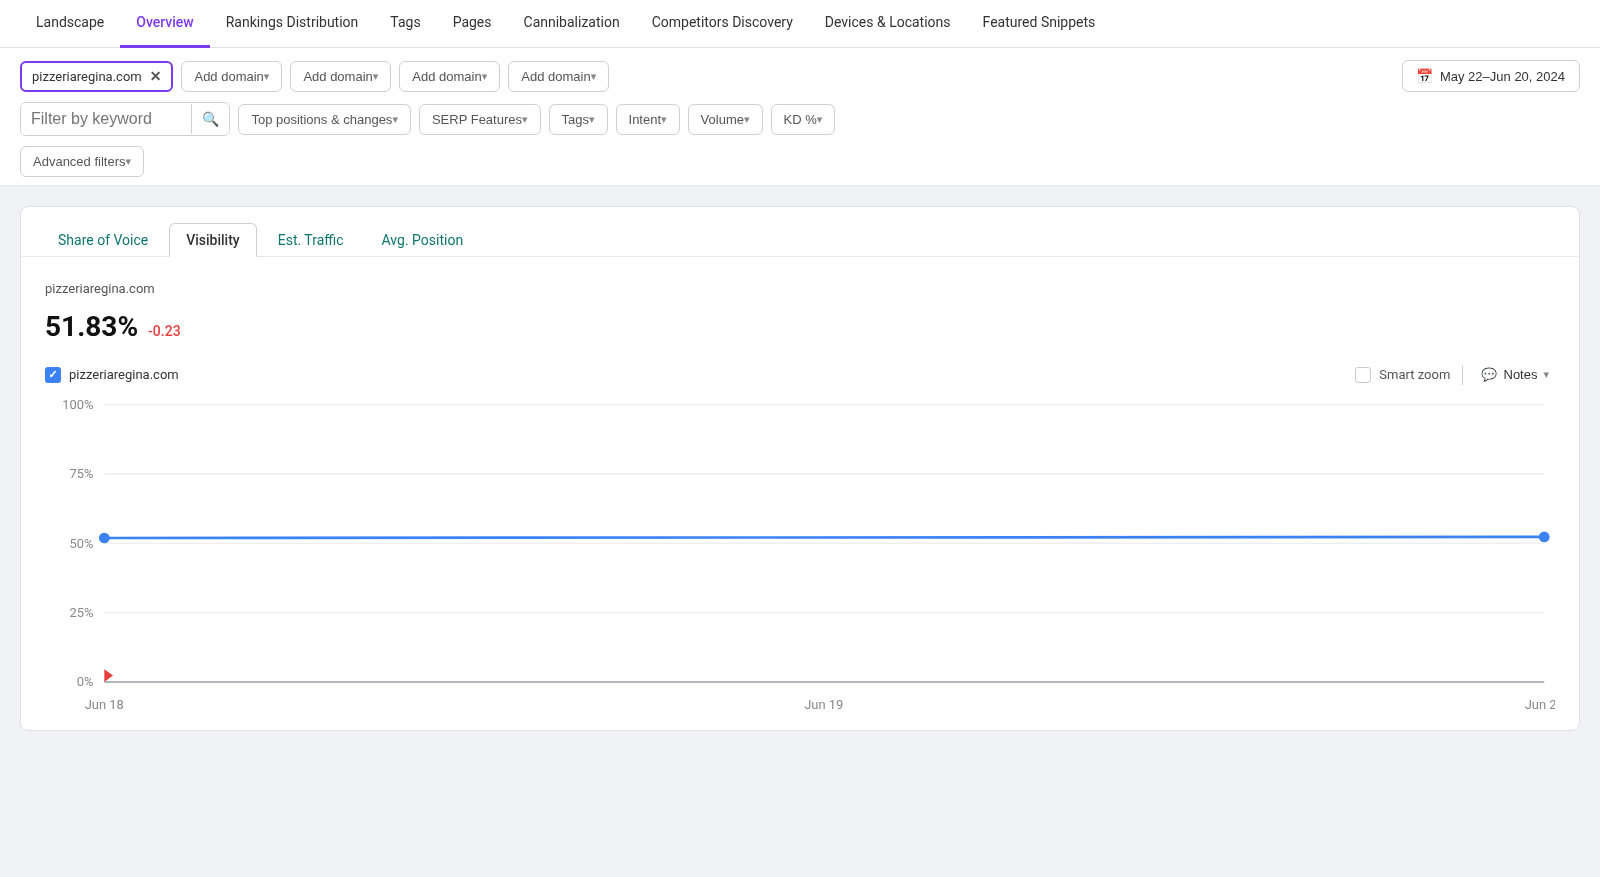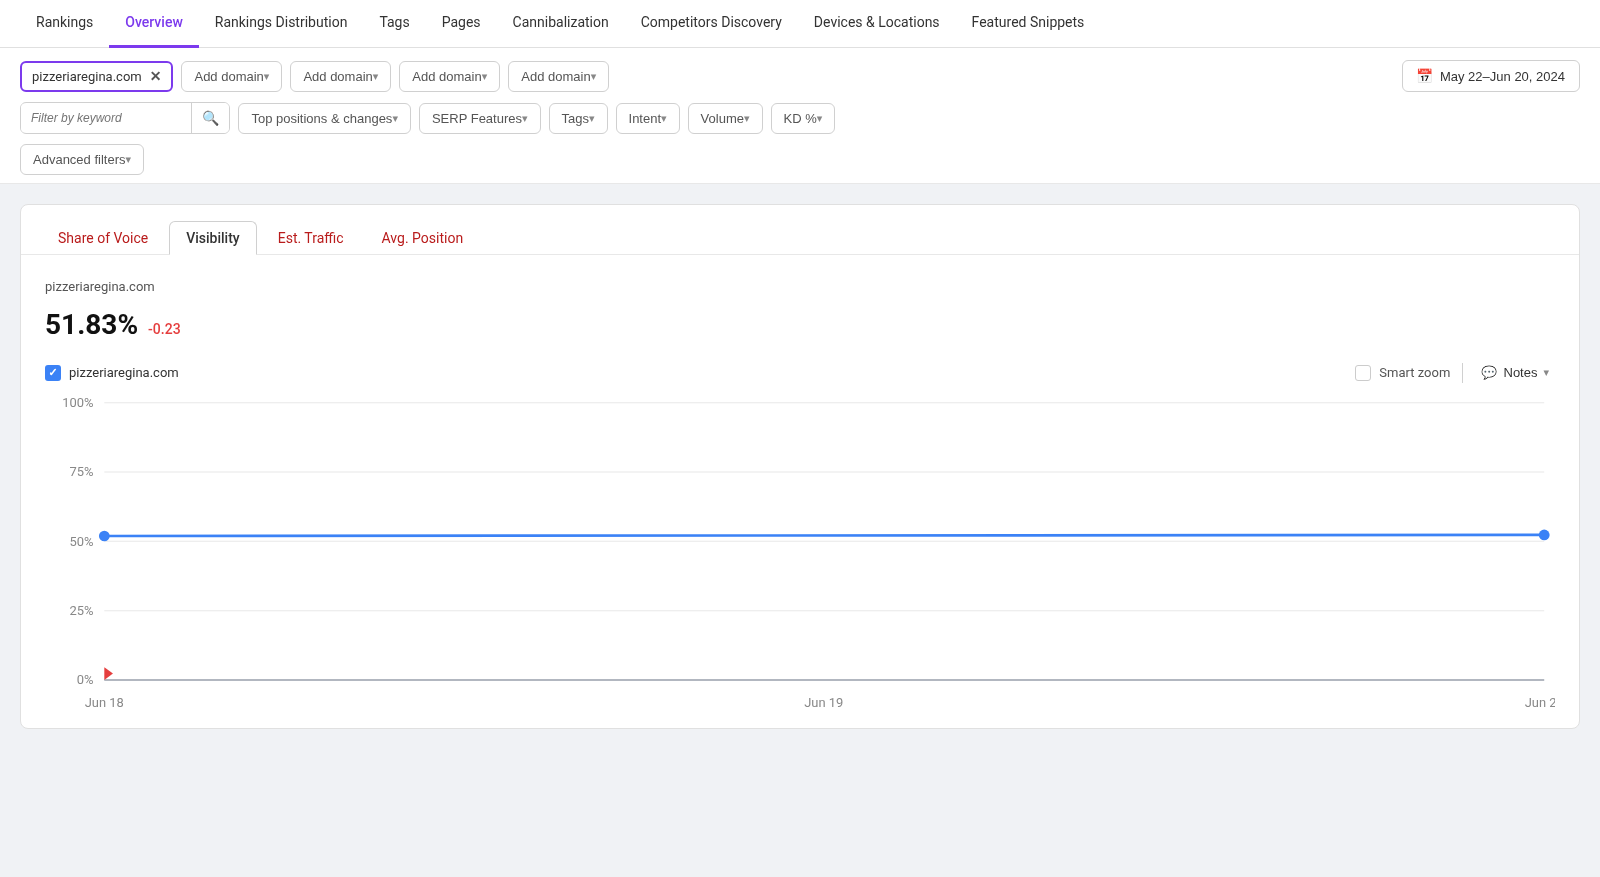--- a/index.html
+++ b/index.html
@@ -107,24 +107,23 @@
       align-items: center;
       border: 1px solid #d0d0d0;
       border-radius: 6px;
       overflow: hidden;
       background: #fff;
     }
     .search-wrap input {
       border: none;
       outline: none;
       padding: 7px 10px;
-      font-size: 12px;
+      font-size: 16px;
       width: 170px;
       color: #ef4444;
-      font-style: italic;
     }
     .search-wrap .search-btn {
       background: #fff;
       border: none;
       border-left: 1px solid #d0d0d0;
       padding: 7px 10px;
       cursor: pointer;
       color: #555;
       font-size: 14px;
     }
@@ -147,21 +146,21 @@
       display: flex;
       align-items: center;
       padding: 16px 20px 0 20px;
       gap: 4px;
       border-bottom: 1px solid #e8e8e8;
     }
     .card-tab {
       padding: 8px 16px;
       cursor: pointer;
       font-size: 14px;
-      color: #b91c1c;
+      color: #0f766e;
       border: 1px solid transparent;
       border-radius: 6px 6px 0 0;
       margin-bottom: -1px;
       background: transparent;
     }
     .card-tab.active {
       border: 1px solid #d0d0d0;
       border-bottom: 1px solid #fff;
       background: #fff;
       color: #333;
@@ -304,21 +303,21 @@
     }
 
     .flag-marker {
       fill: #e53e3e;
     }
   </style>
 </head>
 <body>
 
 <nav class="top-nav">
-  <div class="nav-item">Rankings</div>
+  <div class="nav-item">Landscape</div>
   <div class="nav-item active">Overview</div>
   <div class="nav-item">Rankings Distribution</div>
   <div class="nav-item">Tags</div>
   <div class="nav-item">Pages</div>
   <div class="nav-item">Cannibalization</div>
   <div class="nav-item">Competitors Discovery</div>
   <div class="nav-item">Devices &amp; Locations</div>
   <div class="nav-item">Featured Snippets</div>
 </nav>
 

